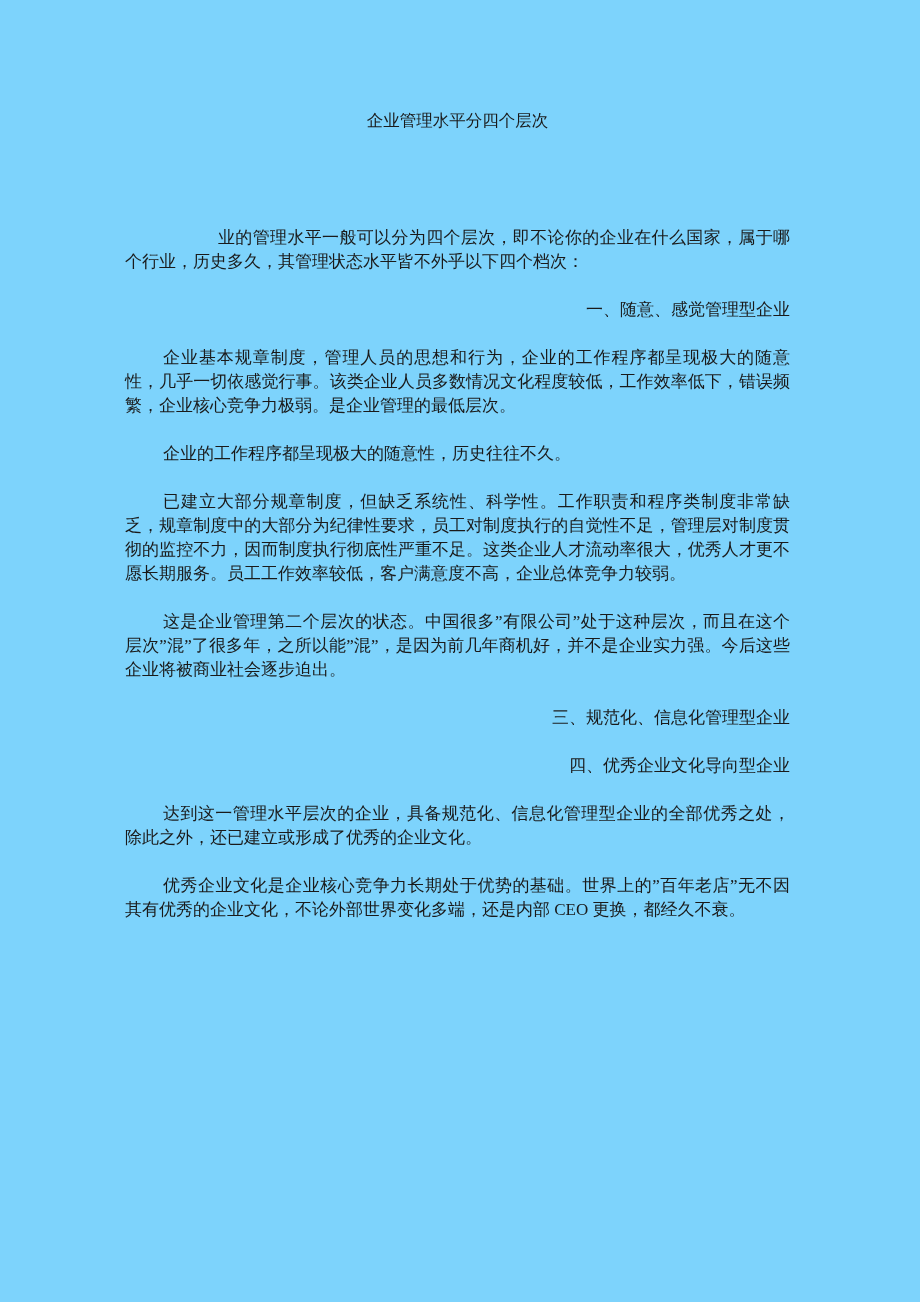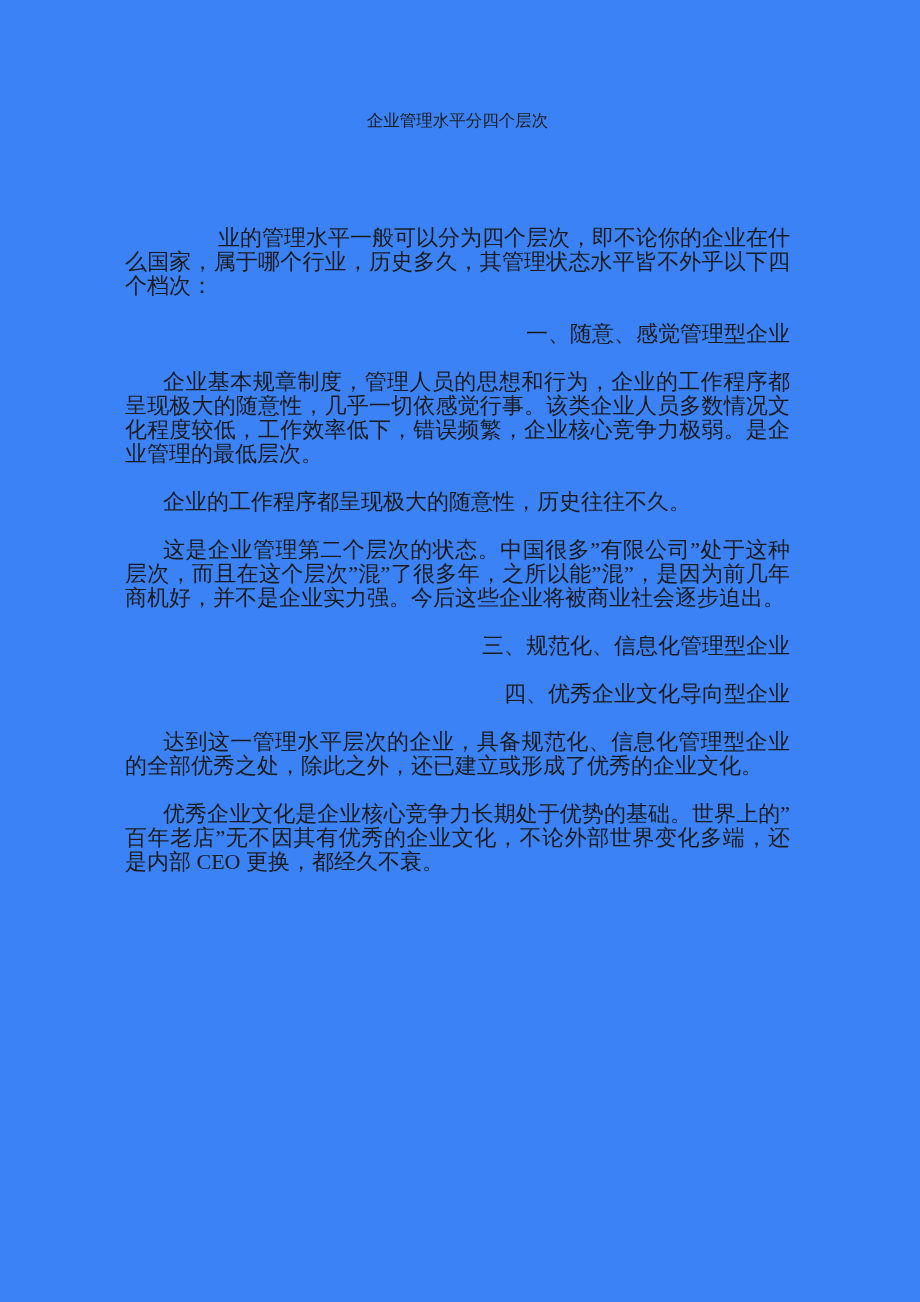--- a/index.html
+++ b/index.html
@@ -12,31 +12,31 @@
     height: 1302px;
     overflow: hidden;
     font-family: "Liberation Serif", "DejaVu Serif", serif;
     color: #1a1a1a;
   }
   .page {
     box-sizing: border-box;
     width: 920px;
     height: 1302px;
     padding: 109px 130px 0 125px;
-    background: #3b82f6;
+    background: #7dd3fc;
   }
   .doc-title {
     font-size: 16.5px;
     font-weight: normal;
     line-height: 24px;
     text-align: center;
     margin: 0 0 93px 0;
   }
   .para, .heading {
-    font-size: 22px;
+    font-size: 17px;
     font-weight: normal;
     line-height: 24px;
     margin: 0 0 24px 0;
     text-align: justify;
     text-indent: 38px;
     word-break: break-all;
   }
   .heading {
     text-align: right;
   }
@@ -50,20 +50,21 @@
 <div class="page">
 
   <h1 class="doc-title">企业管理水平分四个层次</h1>
 
   <p class="para intro">业的管理水平一般可以分为四个层次，即不论你的企业在什么国家，属于哪个行业，历史多久，其管理状态水平皆不外乎以下四个档次：</p>
 
   <h2 class="heading">一、随意、感觉管理型企业</h2>
   <p class="para">企业基本规章制度，管理人员的思想和行为，企业的工作程序都呈现极大的随意性，几乎一切依感觉行事。该类企业人员多数情况文化程度较低，工作效率低下，错误频繁，企业核心竞争力极弱。是企业管理的最低层次。</p>
   <p class="para">企业的工作程序都呈现极大的随意性，历史往往不久。</p>
 
+  <p class="para">已建立大部分规章制度，但缺乏系统性、科学性。工作职责和程序类制度非常缺乏，规章制度中的大部分为纪律性要求，员工对制度执行的自觉性不足，管理层对制度贯彻的监控不力，因而制度执行彻底性严重不足。这类企业人才流动率很大，优秀人才更不愿长期服务。员工工作效率较低，客户满意度不高，企业总体竞争力较弱。</p>
   <p class="para">这是企业管理第二个层次的状态。中国很多”有限公司”处于这种层次，而且在这个层次”混”了很多年，之所以能”混”，是因为前几年商机好，并不是企业实力强。今后这些企业将被商业社会逐步迫出。</p>
 
   <h2 class="heading">三、规范化、信息化管理型企业</h2>
 
   <h2 class="heading">四、优秀企业文化导向型企业</h2>
   <p class="para">达到这一管理水平层次的企业，具备规范化、信息化管理型企业的全部优秀之处，除此之外，还已建立或形成了优秀的企业文化。</p>
   <p class="para">优秀企业文化是企业核心竞争力长期处于优势的基础。世界上的”百年老店”无不因其有优秀的企业文化，不论外部世界变化多端，还是内部 CEO 更换，都经久不衰。</p>
 
 </div>
 

